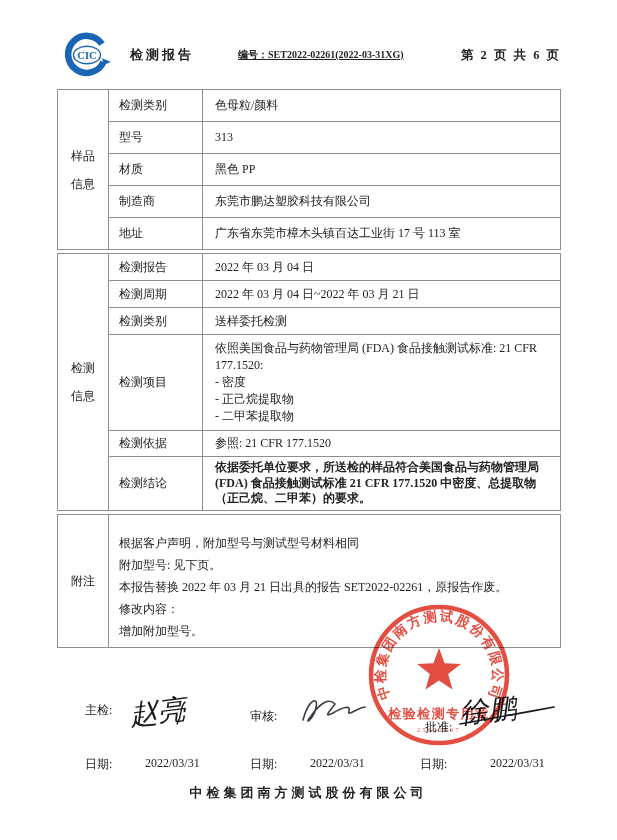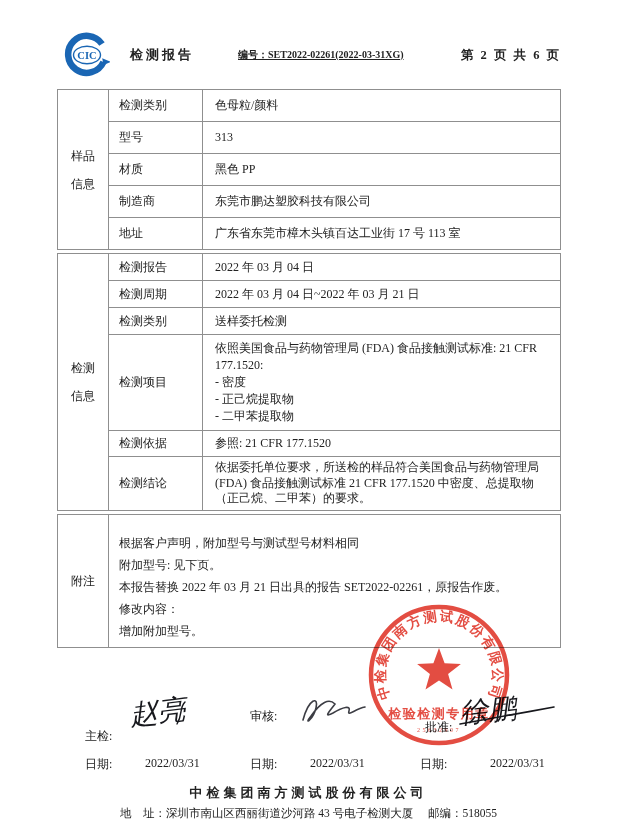--- a/index.html
+++ b/index.html
@@ -13,21 +13,21 @@
   .hdr-no{margin-left:44px;font-weight:bold;font-size:10px;white-space:nowrap;text-decoration:underline;}
   .hdr-page{margin-left:auto;font-weight:bold;font-size:12.5px;letter-spacing:2px;white-space:nowrap;}
   
   .tables{position:absolute;top:73px;left:57px;width:504px;}
   table.sec{border-collapse:collapse;width:100%;table-layout:fixed;margin-bottom:3px;}
   table.sec td{border:1px solid #8f8f8f;font-size:12px;vertical-align:middle;}
   td.g{text-align:center;white-space:pre-line;line-height:28px;}
   td.l{padding-left:10px;}
   td.v{padding-left:12px;padding-right:8px;}
   td.pre{white-space:pre-line;line-height:17px;padding-top:5px;padding-bottom:5px;}
-  td.tight{line-height:15.6px;padding-top:3px;padding-bottom:3px;}
+  td.tight{line-height:15.6px;padding-top:3px;padding-bottom:3px;font-weight:bold;}
   td.note{white-space:pre-line;line-height:22px;padding:17px 10px 5px 10px;vertical-align:top;}
   
   .stamp{position:absolute;left:365px;top:585px;width:148px;height:148px;
          opacity:.88;mix-blend-mode:multiply;pointer-events:none;}
   
   .sign{position:absolute;left:57px;top:660px;width:504px;height:106px;font-size:12px;}
   .sg{position:absolute;white-space:nowrap;}
   .sig{position:absolute;}
   .hand{font-style:italic;font-family:"DejaVu Serif",serif;}
   
@@ -141,21 +141,21 @@
 附加型号: 见下页。
 本报告替换 2022 年 03 月 21 日出具的报告 SET2022-02261，原报告作废。
 修改内容：
 增加附加型号。</td>
       </tr>
     </tbody>
       </table>
   </div>
 
   <div class="sign">
-    <span class="sg" style="left:28px;top:52px">主检:</span>
+    <span class="sg" style="left:28px;top:26px">主检:</span>
     <svg class="sig" style="left:62px;top:8px" width="100" height="50">
       <text x="10" y="36" font-size="28" fill="#17181d" class="hand" transform="rotate(-7 50 25)">赵亮</text>
       <path d="M58,40 C64,30 60,24 66,18" stroke="#17181d" stroke-width="1.4" fill="none" stroke-linecap="round"></path>
     </svg>
 
     <span class="sg" style="left:193px;top:32px">审核:</span>
     <svg class="sig" style="left:232px;top:12px" width="90" height="45">
       <path d="M14,32 C20,10 30,8 27,20 C24,32 14,38 22,28 C32,14 40,10 46,16 C40,24 34,30 44,25 C54,19 62,17 60,23 C58,29 66,21 76,19" stroke="#3c3d44" stroke-width="1.6" fill="none" stroke-linecap="round"></path>
     </svg>
 
@@ -181,19 +181,15 @@
     <text font-size="13.5" font-weight="bold" fill="#e03428" letter-spacing="2" font-family="Liberation Serif, serif">
       <textPath href="#sealArc">中检集团南方测试股份有限公司</textPath>
     </text>
     <polygon points="74,47 79.6,62.2 95.9,62.9 83.1,73 87.5,88.6 74,79.6 60.5,88.6 64.9,73 52.1,62.9 68.4,62.2" fill="#e03428"></polygon>
     <text x="74" y="117" text-anchor="middle" font-size="13" font-weight="bold" letter-spacing="1.5" fill="#e03428" font-family="Liberation Serif, serif">检验检测专用章</text>
     <text x="74" y="131" text-anchor="middle" font-size="6" letter-spacing="2.5" fill="#e03428">25632907</text>
   </svg>
 
   <div class="footer">
     <div class="f1">中检集团南方测试股份有限公司</div>
-    <div class="f2">
-      <span>地　址：</span><span>深圳市南山区西丽街道沙河路 43 号电子检测大厦</span>
-      <span style="margin-left:12px">邮编：</span><span>518055</span>
-    </div>
   </div>
 
 </div>
 
 </body></html>

